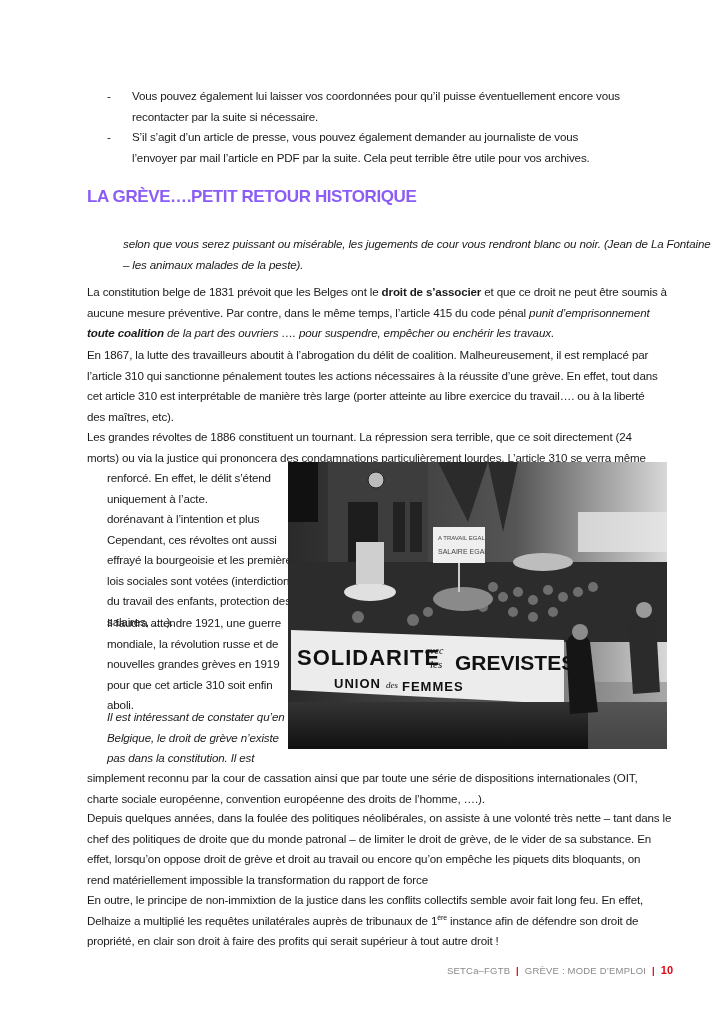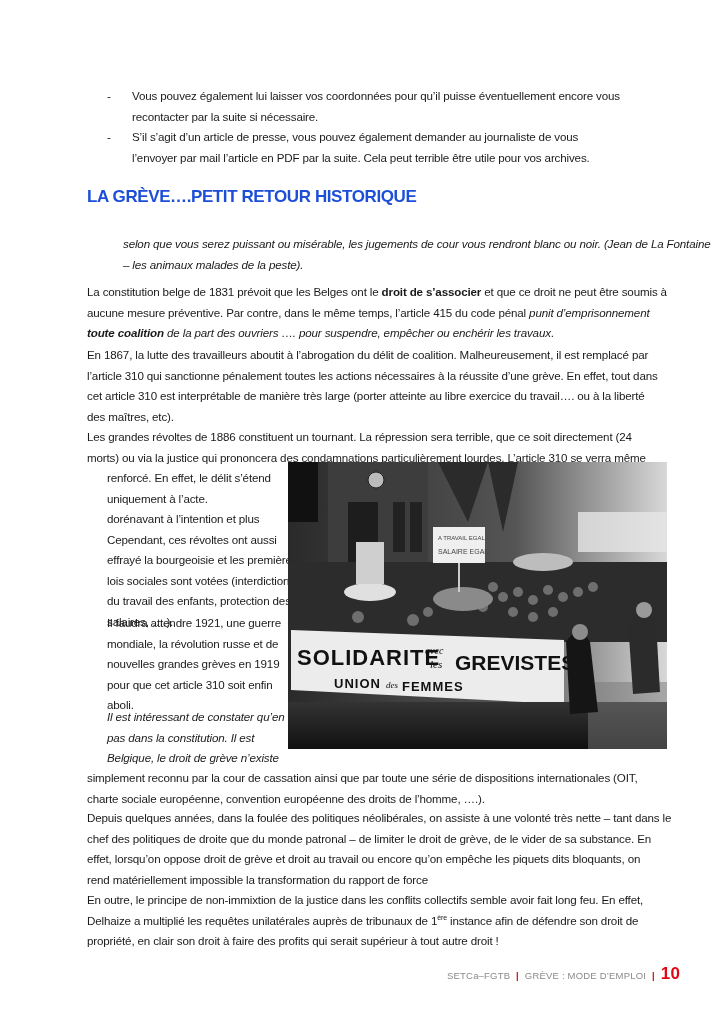--- a/index.html
+++ b/index.html
@@ -11,41 +11,41 @@
   .page { position: absolute; left: 0; top: 0; width: 724px; height: 1023px; }
   .txt { font-size: 11.6px; line-height: 20.5px; letter-spacing: -0.15px; }
   .block { position: absolute; left: 87px; width: 590px; }
 
   .bullets { position: absolute; left: 87px; top: 86px; width: 590px; }
   .bullet { position: relative; padding-left: 45px; }
   .bullet .dash { position: absolute; left: 20px; top: 0; }
 
   .heading {
     position: absolute; left: 87px; top: 187px;
-    font-size: 17px; font-weight: bold; color: #1d4ed8; letter-spacing: -0.4px;
+    font-size: 17px; font-weight: bold; color: #8b5cf6; letter-spacing: -0.4px;
     font-family: "Liberation Sans", sans-serif;
     text-align: right;
   }
 
   .photo {
     position: absolute; left: 288px; top: 462px; width: 379px; height: 287px;
     background: #3a3a3a; overflow: hidden;
   }
   .float-col { position: absolute; left: 87px; width: 200px; margin-left: 20px; }
   i { font-style: italic; }
   b { font-weight: bold; }
   sup { font-size: 7px; line-height: 0; vertical-align: 5px; }
 
   .footer {
     position: absolute; left: 447px; top: 964px;
     font-size: 9.5px; color: #8a8a8a; letter-spacing: 0.2px;
     font-family: "Liberation Sans", sans-serif;
   }
   .footer .sep { color: #e30613; font-weight: bold; margin: 0 3px; }
-  .footer .num { color: #e30613; font-weight: bold; font-size: 17px; }
+  .footer .num { color: #e30613; font-weight: bold; font-size: 11px; }
 </style>
 </head>
 <body>
 
 <div class="page">
 
   <div class="bullets txt">
     <div class="bullet">
       <span class="dash">-</span>
       <div>Vous pouvez également lui laisser vos coordonnées pour qu’il puisse éventuellement encore vous</div>
@@ -102,22 +102,22 @@
   <div class="float-col txt" style="top:613px;">
     <div>Il faudra attendre 1921, une guerre</div>
     <div>mondiale, la révolution russe et de</div>
     <div>nouvelles grandes grèves en 1919</div>
     <div>pour que cet article 310 soit enfin</div>
     <div>aboli.</div>
   </div>
 
   <div class="float-col txt" style="top:707px;font-style:italic;">
     <div>Il est intéressant de constater qu’en</div>
+    <div>Belgique, le droit de grève n’existe</div>
     <div>pas dans la constitution. Il est</div>
-    <div>Belgique, le droit de grève n’existe</div>
   </div>
   <div class="block txt" style="top:768px;">
     <div>simplement reconnu par la cour de cassation ainsi que par toute une série de dispositions internationales (OIT,</div>
     <div>charte sociale européenne, convention européenne des droits de l’homme, ….).</div>
   </div>
 
   <div class="block txt" style="top:808px;">
     <div>Depuis quelques années, dans la foulée des politiques néolibérales, on assiste à une volonté très nette – tant dans le</div>
     <div>chef des politiques de droite que du monde patronal – de limiter le droit de grève, de le vider de sa substance. En</div>
     <div>effet, lorsqu’on oppose droit de grève et droit au travail ou encore qu’on empêche les piquets dits bloquants, on</div>

